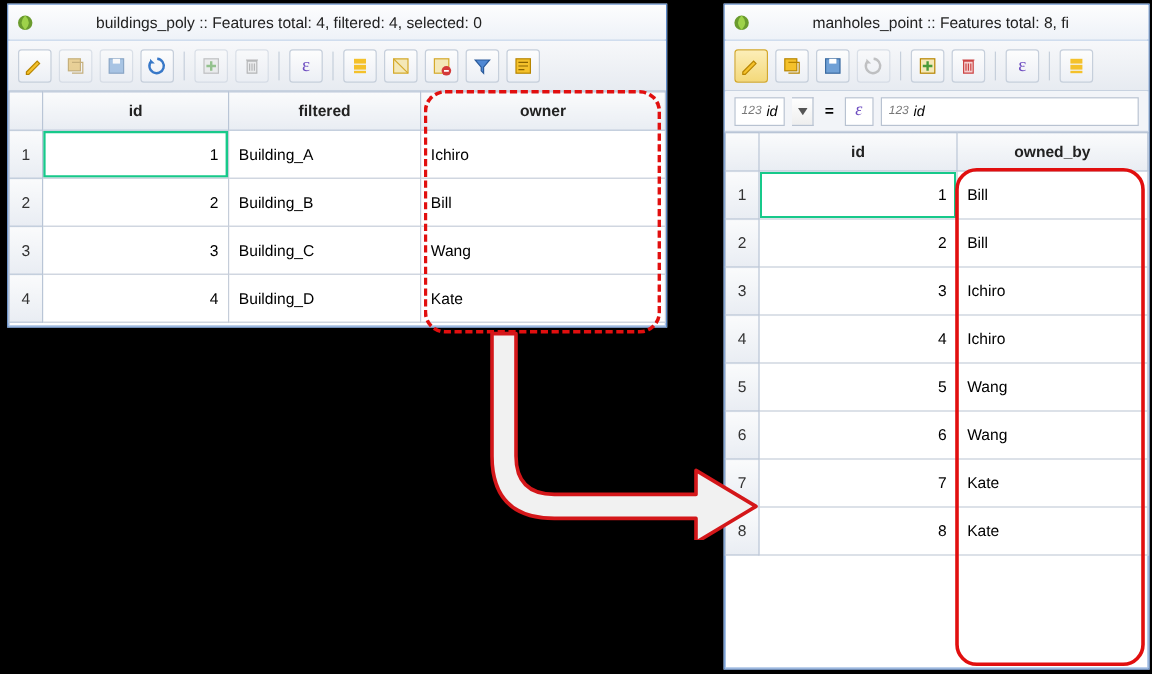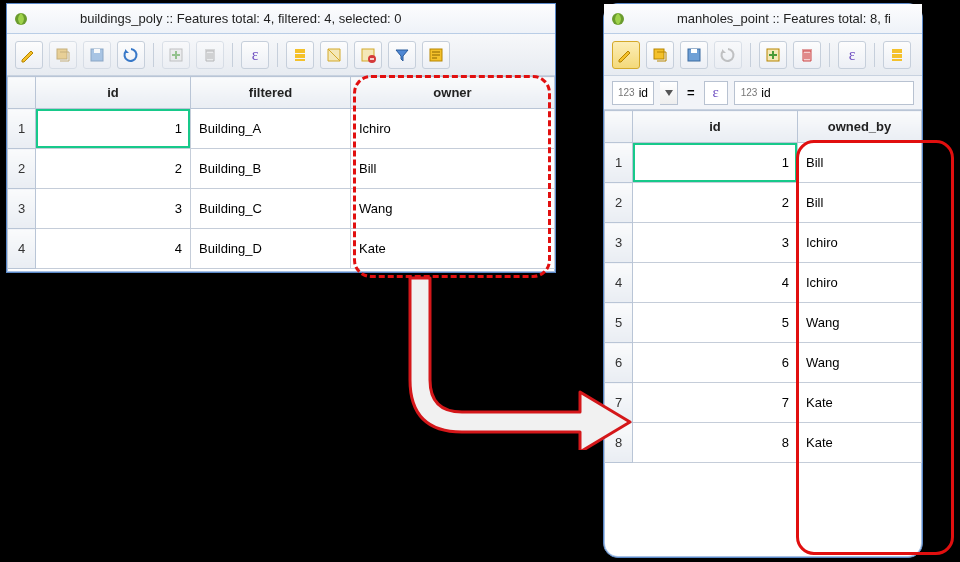--- a/index.html
+++ b/index.html
@@ -46,20 +46,21 @@
     border: 1px solid #c6cfdb;
   }
   .tbtn.gray { opacity: .55; }
   .toolbar .sep { width: 1px; height: 24px; background: #c6cfdb; margin: 0 2px; }
   .exprbar {
     height: 34px;
     display:flex; align-items:center; gap: 6px;
     padding: 0 8px;
     background: #f2f4f8;
     border-bottom: 1px solid #c8d2e0;
+    font-style: italic;
   }
   .exprbar .drop {
     border:1px solid #b8c2d1; background:#fff; height:24px;
     display:flex; align-items:center; padding: 0 5px; gap:4px;
     font-size:12px;
   }
   .exprbar .drop .t123 { font-size:10px; color:#777; }
   .exprbar .dropbtn { width:18px; height:24px; border:1px solid #b8c2d1; border-left:none; background:linear-gradient(#fff,#eee); display:flex; align-items:center; justify-content:center; }
   .exprbar .eq { font-weight: bold; padding: 0 3px; }
   .exprbar .ebtn { width:24px; height:24px; border:1px solid #b8c2d1; background:#fff; display:flex; align-items:center; justify-content:center; color:#6d4cc0; font-family: Georgia, serif; font-size:15px; }
@@ -226,21 +227,21 @@
         <tr>
           <td class="rowh">4</td>
           <td class="num">4</td>
           <td>Building_D</td>
           <td>Kate</td>
         </tr>
       </tbody>
     </table>
   </div>
 
-  <div class="win" style="left:603px; top:3px; width:320px; height:555px;border-radius:15px;">
+  <div class="win" style="left:603px; top:3px; width:355px; height:555px;">
     <div class="title">
       <svg width="16" height="16" viewBox="0 0 16 16">
           <circle cx="8" cy="8" r="6" fill="#6a9b2e"></circle>
           <path d="M8 2 Q14 8 8 14 Q2 8 8 2" fill="#9ed24a"></path>
         </svg>
       <span>manholes_point :: Features total: 8, fi</span>
     </div>
     <div class="toolbar">
       <div class="tbtn" style="border-color:#d4a92b; background:linear-gradient(#fceeb8,#f4d97a);">
           <svg viewBox="0 0 18 18">

